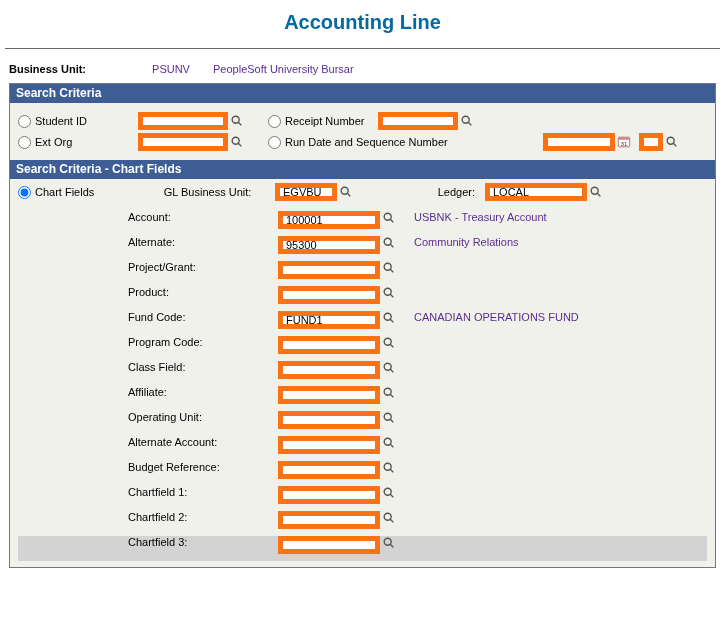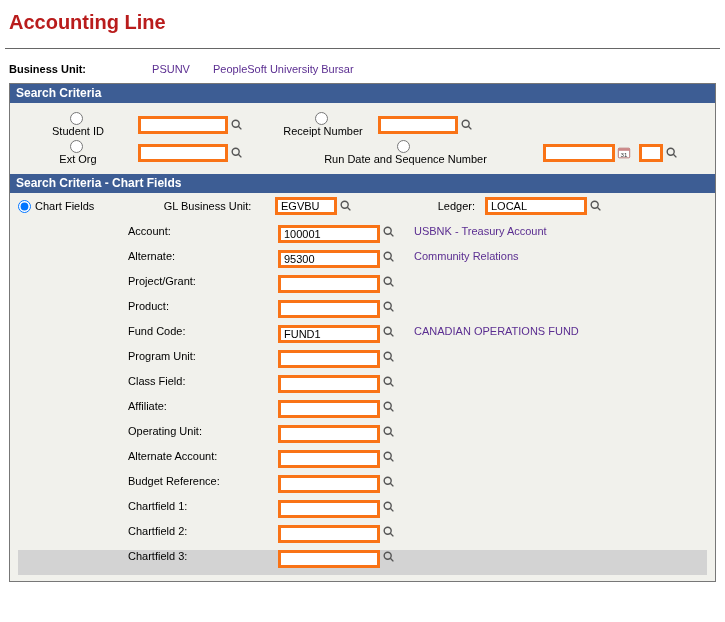--- a/index.html
+++ b/index.html
@@ -7,24 +7,25 @@
       font-family: Arial, sans-serif;
       font-size: 11px;
       background: #fff;
       color: #000;
       width: 725px;
     }
     .container {
       padding: 5px;
     }
     h1 {
-      color: #b91c1c;
+      color: #0369a1;
       font-size: 20px;
       font-weight: bold;
       padding: 6px 4px 12px 4px;
+      text-align: center;
     }
     .hr {
       border: none;
       border-top: 1px solid #666;
       margin: 2px 0 10px 0;
     }
     .bu-row {
       padding: 4px 4px 8px 4px;
     }
     .bu-label {
@@ -54,30 +55,29 @@
     }
     .crit-row {
       display: flex;
       align-items: center;
       margin: 3px 0;
     }
     .radio-cell {
       display: flex;
       align-items: center;
       width: 120px;
-      flex-direction: column;
     }
     .radio-cell.wide { width: 275px; }
     .radio-cell input[type=radio] { margin-right: 4px; }
     input[type=text] {
       font-family: Arial, sans-serif;
       font-size: 11px;
       height: 18px;
       padding: 1px 3px;
-      border: 3px solid #f97316;
+      border: 5px solid #f97316;
       background: #fff;
     }
     .in-90 { width: 90px; }
     .in-80 { width: 80px; }
     .in-70 { width: 72px; }
     .in-60 { width: 62px; }
     .in-20 { width: 24px; }
     .in-100 { width: 102px; }
     .lookup-icon, .cal-icon {
       display: inline-block;
@@ -275,21 +275,21 @@
           <span class="lookup-icon">
             <svg viewBox="0 0 16 16" width="14" height="14">
               <circle cx="6.5" cy="6.5" r="4" fill="none" stroke="#555" stroke-width="1.6"></circle>
               <line x1="9.5" y1="9.5" x2="13" y2="13" stroke="#555" stroke-width="1.6"></line>
             </svg>
           </span>
           <span class="cf-desc">CANADIAN OPERATIONS FUND</span>
         </div>
         <div class="cf-row">
           <span class="cf-spacer"></span>
-          <span class="cf-label">Program Unit:</span>
+          <span class="cf-label">Program Code:</span>
           <input type="text" class="in-100" value="" style="">
           <span class="lookup-icon">
             <svg viewBox="0 0 16 16" width="14" height="14">
               <circle cx="6.5" cy="6.5" r="4" fill="none" stroke="#555" stroke-width="1.6"></circle>
               <line x1="9.5" y1="9.5" x2="13" y2="13" stroke="#555" stroke-width="1.6"></line>
             </svg>
           </span>
         </div>
         <div class="cf-row">
           <span class="cf-spacer"></span>

